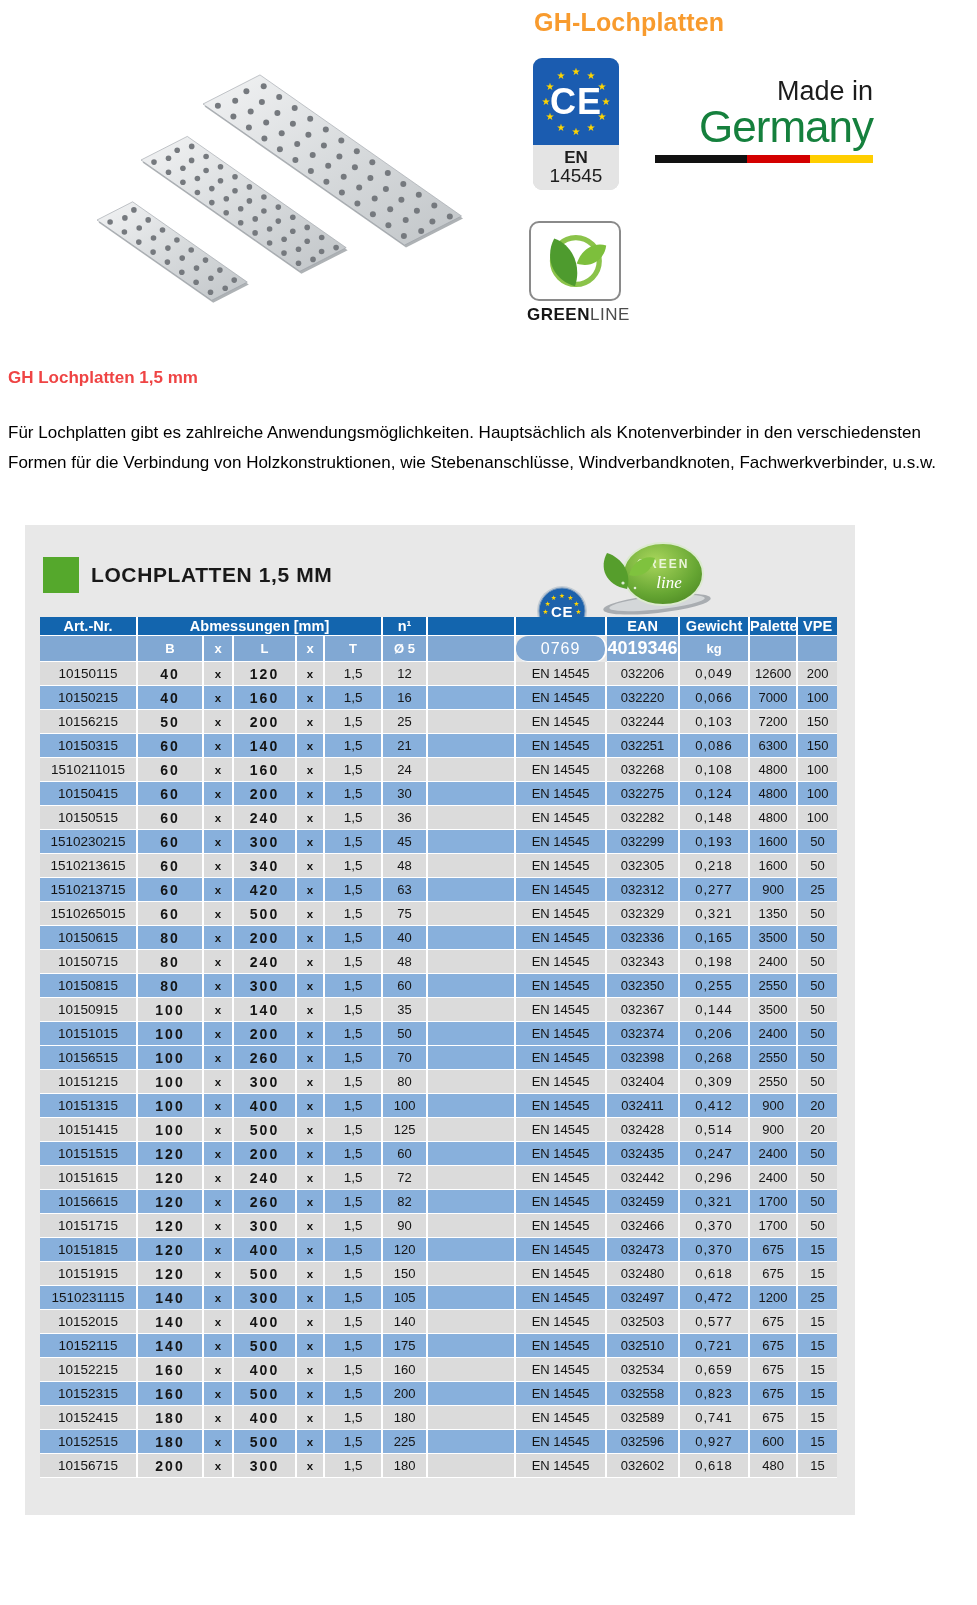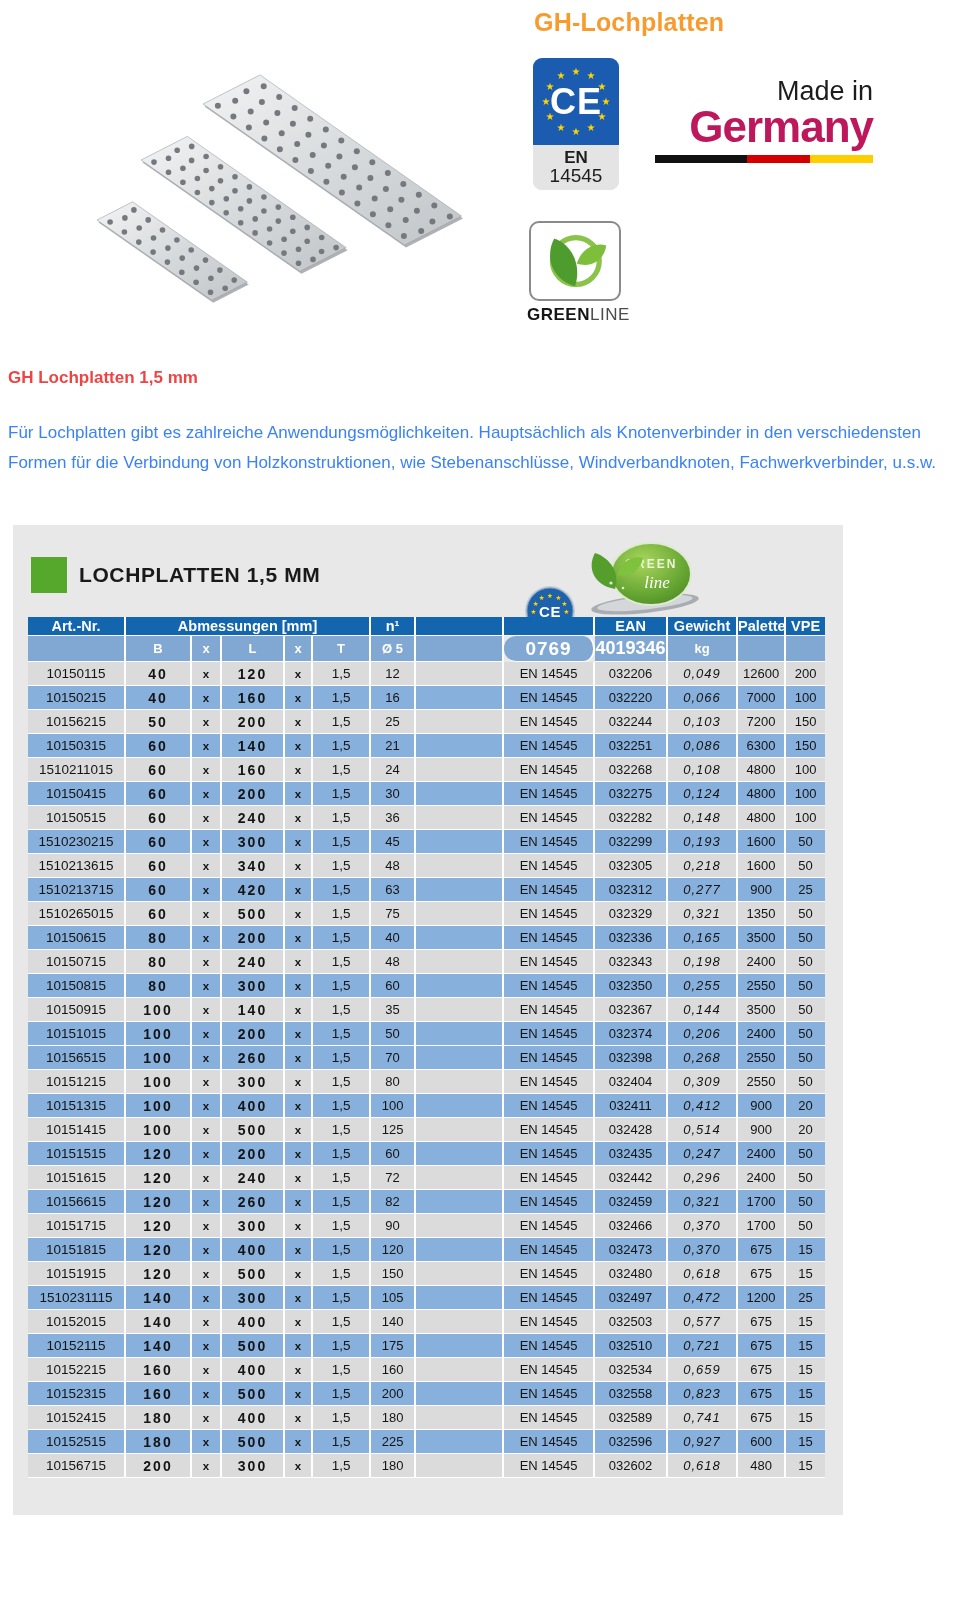--- a/index.html
+++ b/index.html
@@ -22,44 +22,44 @@
   .ce-top { width:100%; height:87px; background:#1b5cb0; position:relative; }
   .ce-bottom {
     width:100%; height:45px; background:#e4e4e4; text-align:center;
     display:flex; flex-direction:column; justify-content:center; line-height:1.05;
   }
   .ce-bottom .en { font-size:17px; font-weight:700; color:#1d1d1d; }
   .ce-bottom .num { font-size:19px; font-weight:400; color:#1d1d1d; }
 
   .made-in { position:absolute; left:655px; top:78px; width:218px; text-align:right; }
   .mi-line1 { font-size:27px; font-weight:400; color:#1c1c1c; line-height:1; }
-  .mi-line2 { font-size:44px; font-weight:700; color:#be185d; letter-spacing:-1px; line-height:1.02; }
+  .mi-line2 { font-size:44px; font-weight:400; color:#15803d; letter-spacing:-1px; line-height:1.02; }
   .mi-bar { display:flex; height:8px; margin-top:5px; }
   .mi-bar .seg1 { width:42%; background:#111; }
   .mi-bar .seg2 { width:29%; background:#d40000; }
   .mi-bar .seg3 { width:29%; background:#ffce00; }
 
   .greenline-box { position:absolute; left:527px; top:221px; width:96px; text-align:center; }
   .gl-frame {
     width:92px; height:80px; margin:0 auto; background:#fff;
     border:2px solid #8a8a8a; border-radius:10px;
     display:flex; align-items:center; justify-content:center;
   }
   .gl-text { margin-top:4px; font-size:17px; letter-spacing:0.5px; white-space:nowrap; }
   .gl-text .g1 { font-weight:800; color:#161616; }
   .gl-text .g2 { font-weight:400; color:#4c4c4c; }
 
   
   .intro { position:absolute; left:8px; top:368px; width:958px; }
   .intro h2 { font-size:17px; font-weight:700; color:#ef4444; }
-  .intro p  { margin-top:30px; font-size:17px; line-height:30px; color:#3b82f6; }
+  .intro p  { margin-top:30px; font-size:17px; line-height:30px; color:#000000; }
 
   
   .panel {
-    position:absolute; left:13px; top:525px; width:830px; height:990px;
+    position:absolute; left:25px; top:525px; width:830px; height:990px;
     background:#e8e8e8;
   }
   .green-square { position:absolute; left:18px; top:32px; width:36px; height:36px; background:#55a82c; }
   .panel-title {
     position:absolute; left:66px; top:38px; font-size:21px; font-weight:700;
     color:#191919; letter-spacing:0.6px;
   }
   .ce-round { position:absolute; left:511px; top:60px; }
   .gl-oval  { position:absolute; left:572px; top:16px; }
 
@@ -67,30 +67,30 @@
     position:absolute; left:15px; top:92px;
     width:797px; table-layout:fixed; border-collapse:separate; border-spacing:0;
   }
   table.data th, table.data td {
     text-align:center; vertical-align:middle; overflow:hidden;
     border-right:2px solid #fff; border-bottom:1px solid #fff;
   }
   table.data th:last-child, table.data td:last-child { border-right:none; }
   tr.h1 th { background:#1365ae; color:#fff; font-size:14.5px; font-weight:700; height:19px; }
   tr.h2 th { background:#81a8d3; color:#fff; font-size:13px; font-weight:700; height:26px; }
-  tr.h2 th.ce-num { font-size:19px; font-weight:700; letter-spacing:1px;border-radius:12px; }
+  tr.h2 th.ce-num { font-size:16px; font-weight:400; letter-spacing:1px;border-radius:12px; }
   tr.h2 th.ean-pre { font-size:18px;margin-left:21px; }
   tbody td { height:24px; font-size:13px; color:#141414; }
   tbody tr.light td { background:#dbdbdb; }
   tbody tr.blue td  { background:#88b0dc; }
   td.art { font-size:13.5px; }
   td.b, td.l { font-weight:700; font-size:14px; letter-spacing:2px; }
   td.t { font-weight:400; font-size:13.5px; }
   td.x { font-size:11.5px; font-weight:700; }
-  td.kg { letter-spacing:1px;font-style:italic; }
+  td.kg { letter-spacing:1px; }
 </style>
 </head>
 <body>
 
 <div>
 
   <svg class="product-svg" width="435" height="305" viewBox="0 0 435 305" id="plates-svg">
     <defs>
       <linearGradient id="metal" x1="0" y1="0" x2="1" y2="1">
         <stop offset="0" stop-color="#f2f3f4"></stop>

